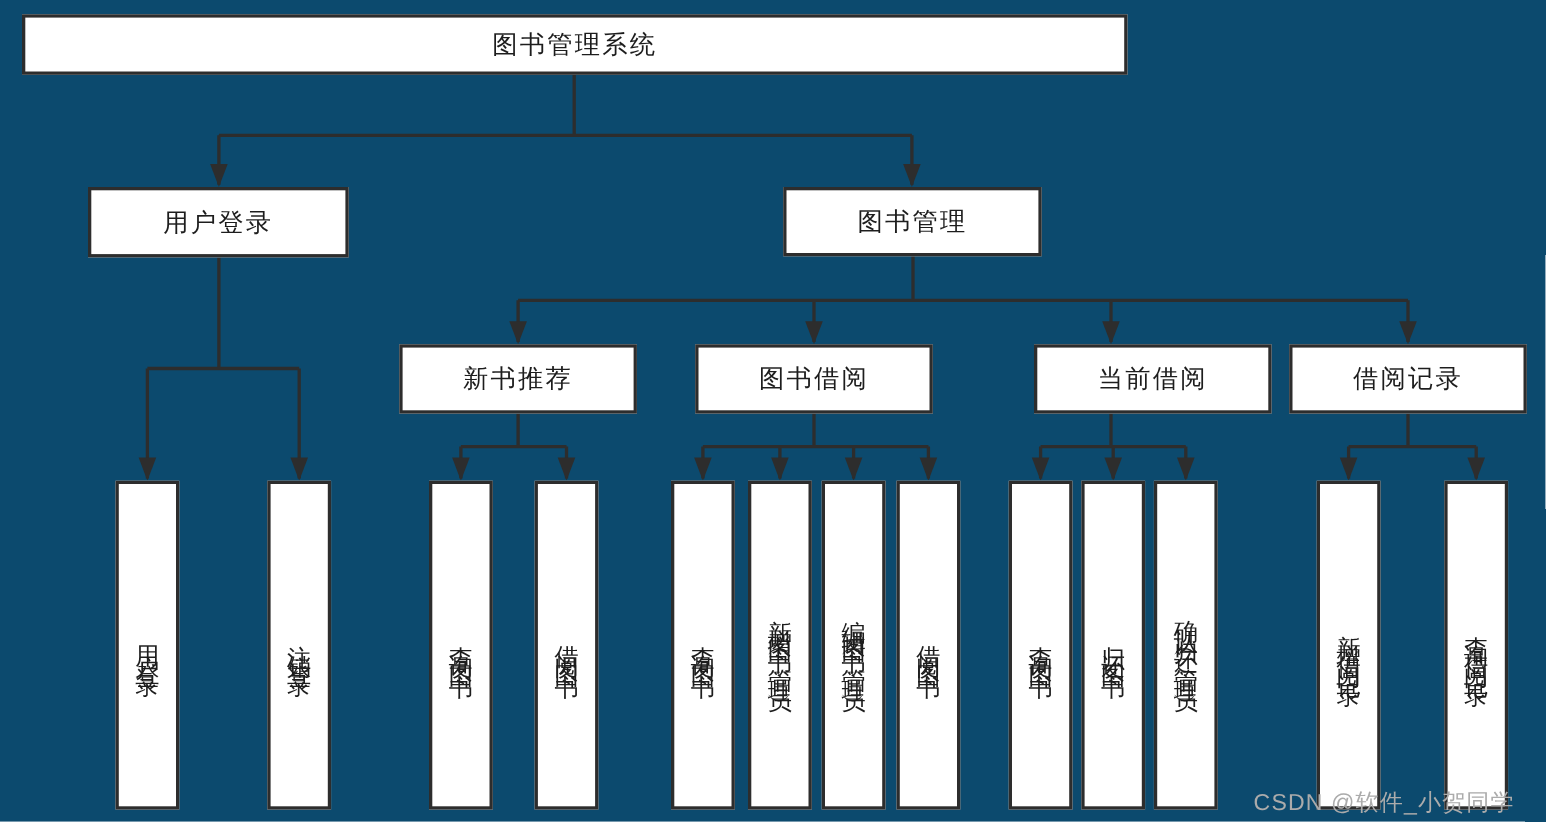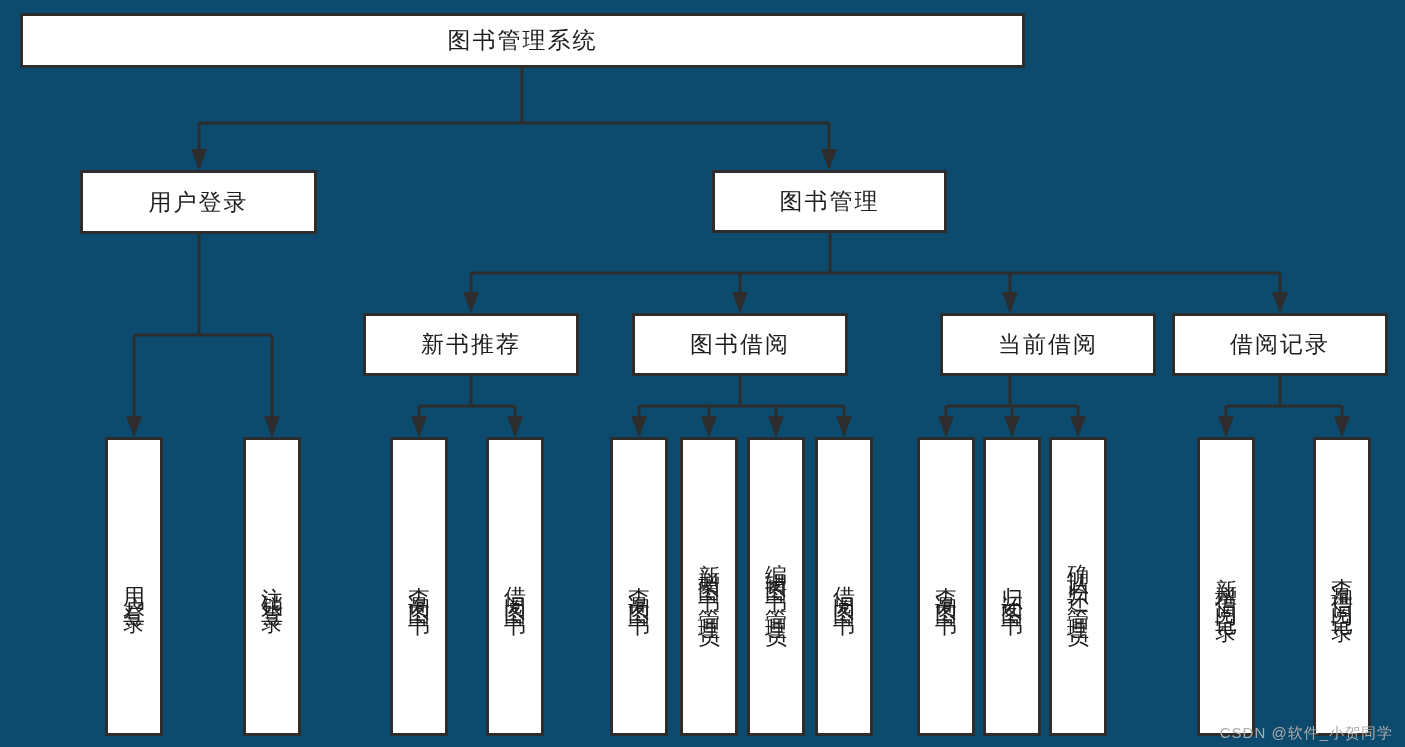--- a/index.html
+++ b/index.html
@@ -50,23 +50,23 @@
     text-orientation: mixed;
     font-size: 22px;
     line-height: 1;
     letter-spacing: 9px;
     color: #1d1d1d;
   }
 
   .watermark {
     position: absolute;
     z-index: 3;
-    right: 12px;
+    right: 28px;
     bottom: 4px;
-    font-size: 15px;
+    font-size: 21px;
     letter-spacing: 1px;
     color: #ababab;
   }
 
   
   #node-root        { left: 20px;   top: 13px;  width: 1005px; height: 55px; }
   #node-user-login  { left: 80px;   top: 170px; width: 237px;  height: 64px; }
   #node-book-mgmt   { left: 712px;  top: 170px; width: 235px;  height: 63px; text-align: right; }
   #node-new-book    { left: 363px;  top: 313px; width: 216px;  height: 63px; }
   #node-book-borrow { left: 632px;  top: 313px; width: 216px;  height: 63px; }

